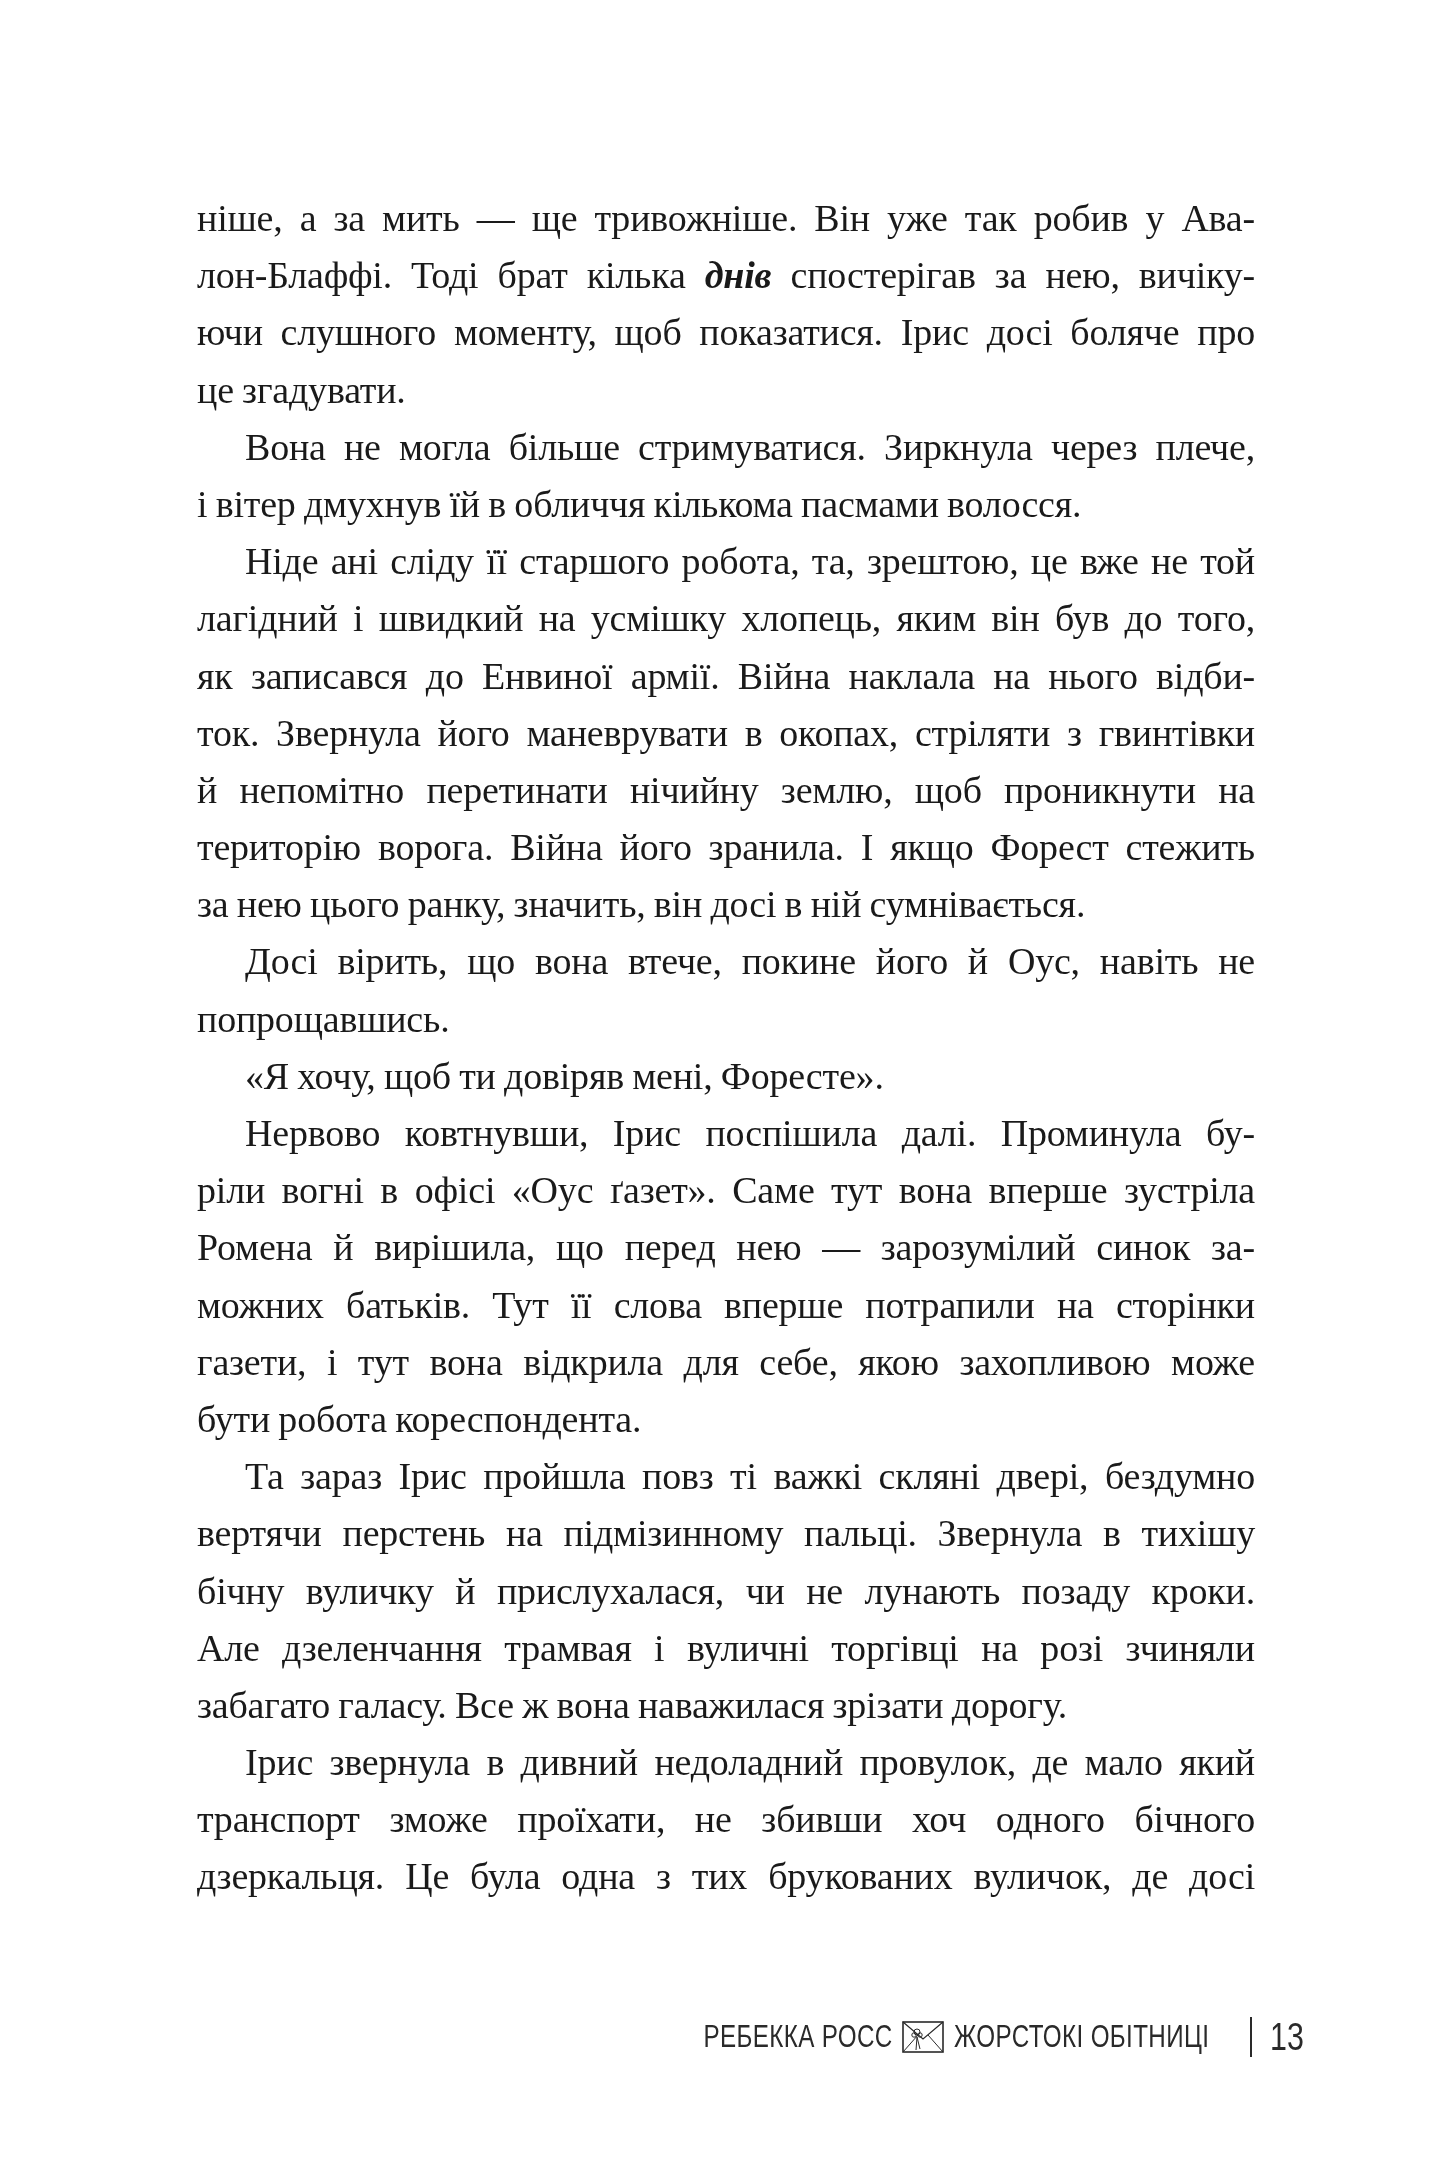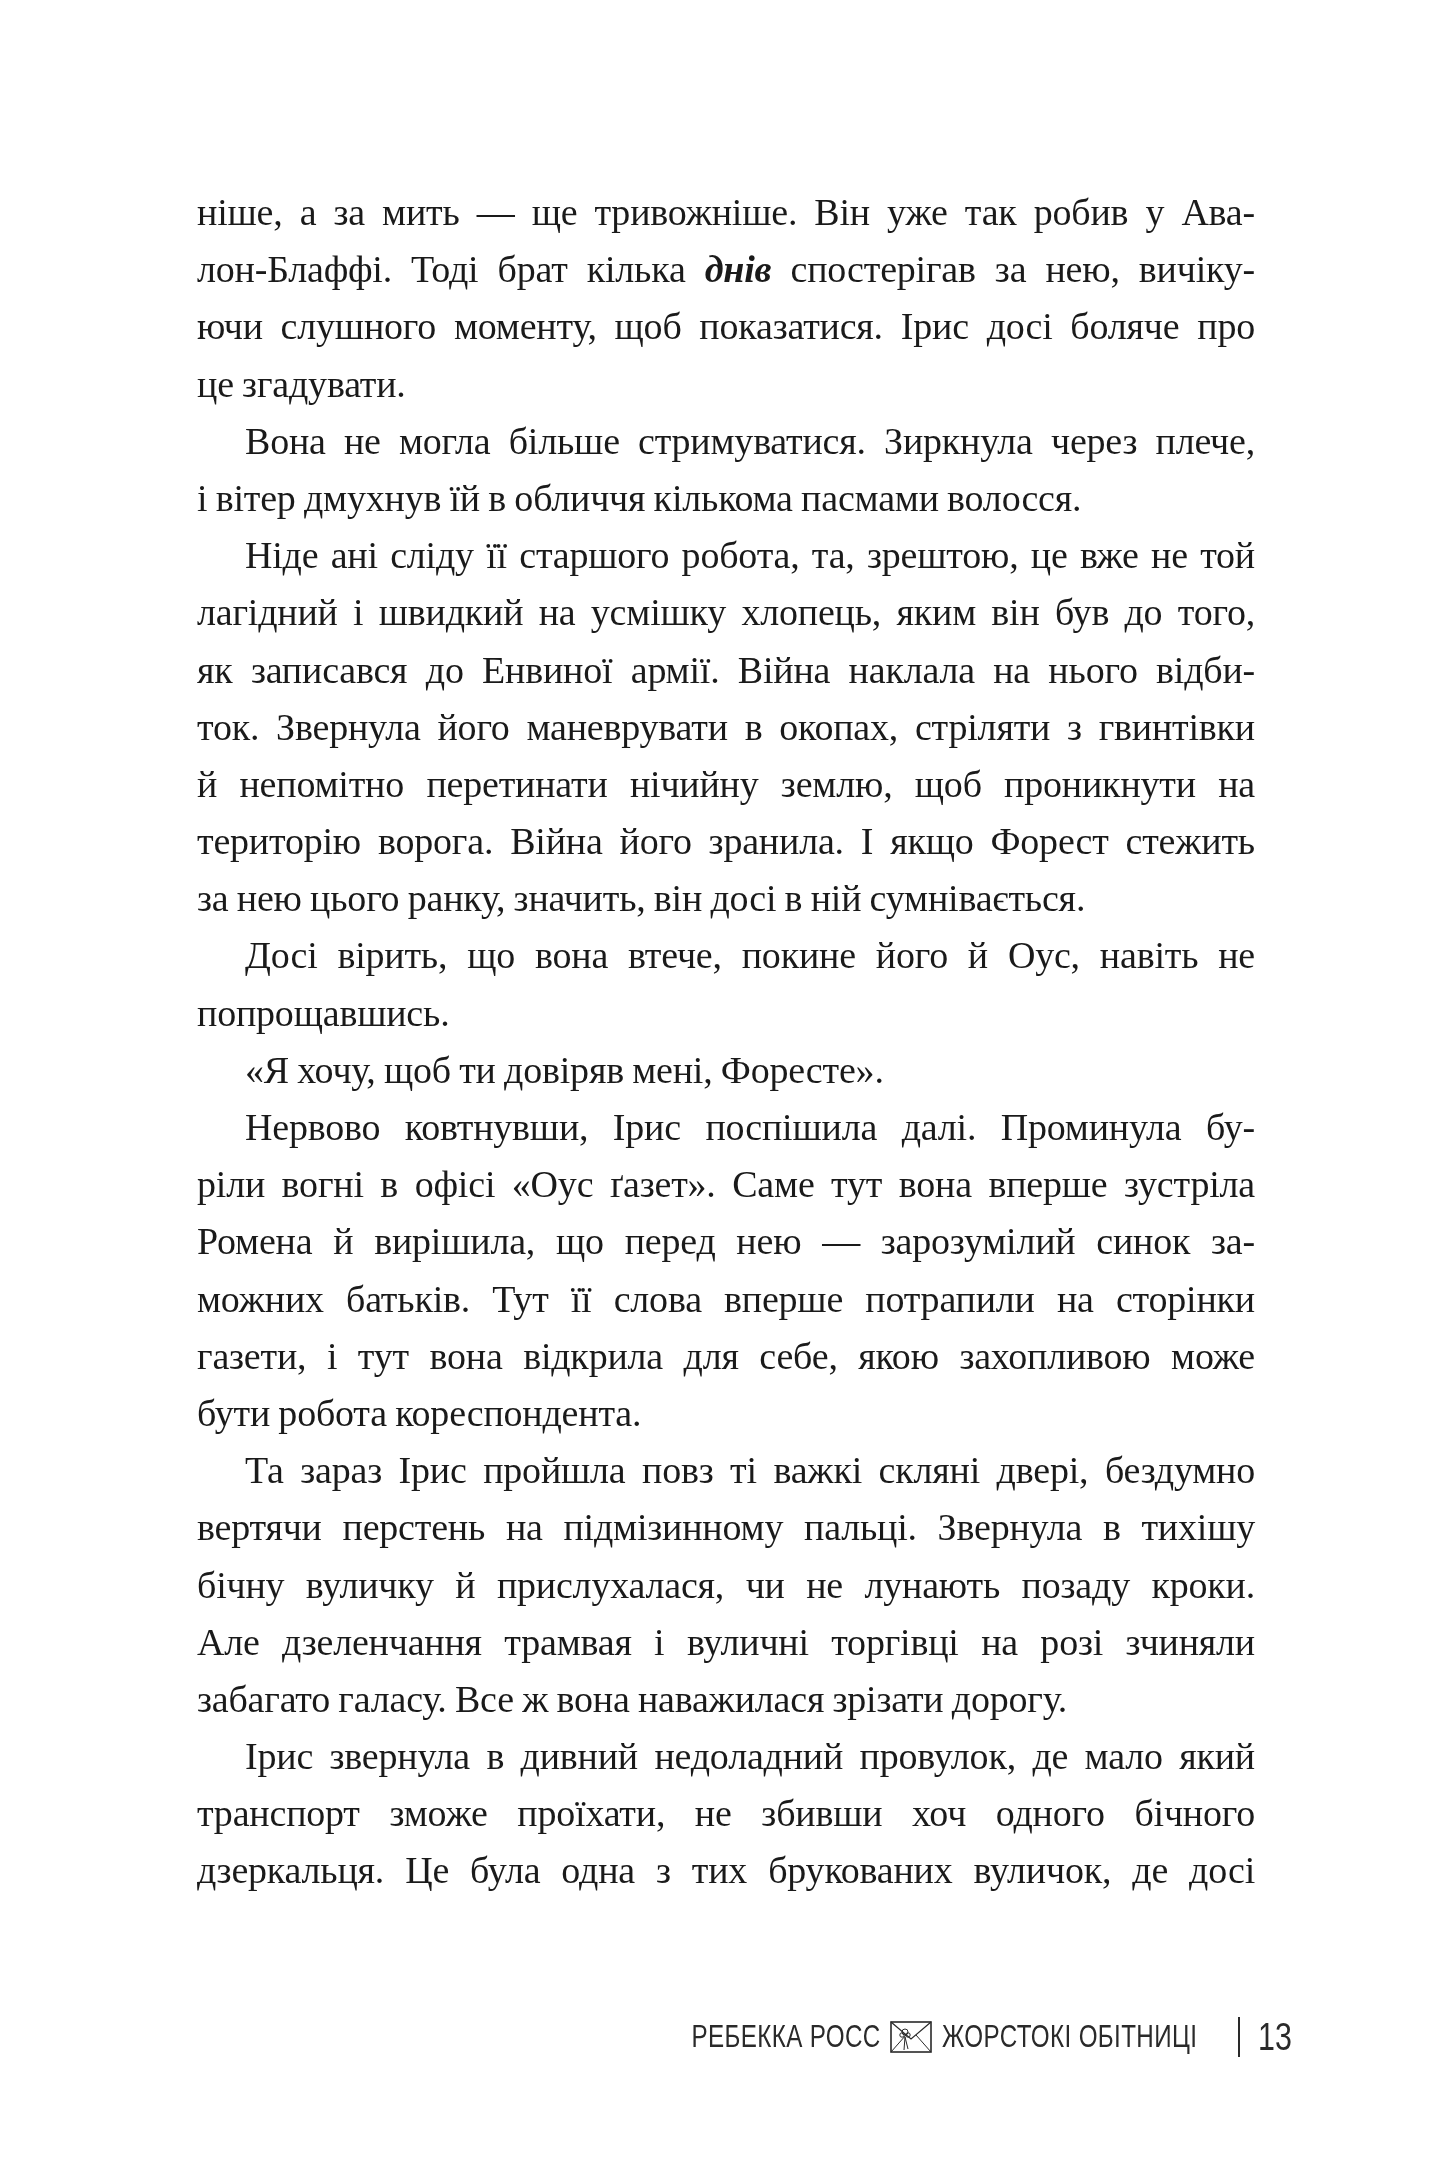--- a/index.html
+++ b/index.html
@@ -11,21 +11,21 @@
       width: 1445px;
       height: 2164px;
       position: relative;
       overflow: hidden;
       color: #1a1a1a;
       font-family: "Liberation Serif", "DejaVu Serif", serif;
     }
     .page {
       position: absolute;
       left: 197px;
-      top: 184px;
+      top: 190px;
       width: 1058px;
     }
     .line {
       display: block;
       height: 57.2px;
       line-height: 57.2px;
       font-size: 38px;
       white-space: nowrap;
       text-align: justify;
       text-align-last: justify;
@@ -46,20 +46,21 @@
       position: absolute;
       top: 2012px;
       left: 0;
       width: 1300px;
       height: 50px;
       display: flex;
       justify-content: flex-end;
       align-items: center;
       font-family: "Liberation Sans", "DejaVu Sans", sans-serif;
       color: #2a2a2a;
+      padding-left: 12px;
     }
     .running-author, .running-title {
       font-size: 31px;
       letter-spacing: 0.5px;
       transform: scaleX(0.78);
       font-weight: 300;
       white-space: nowrap;
     }
     .running-author {
       transform-origin: right center;

